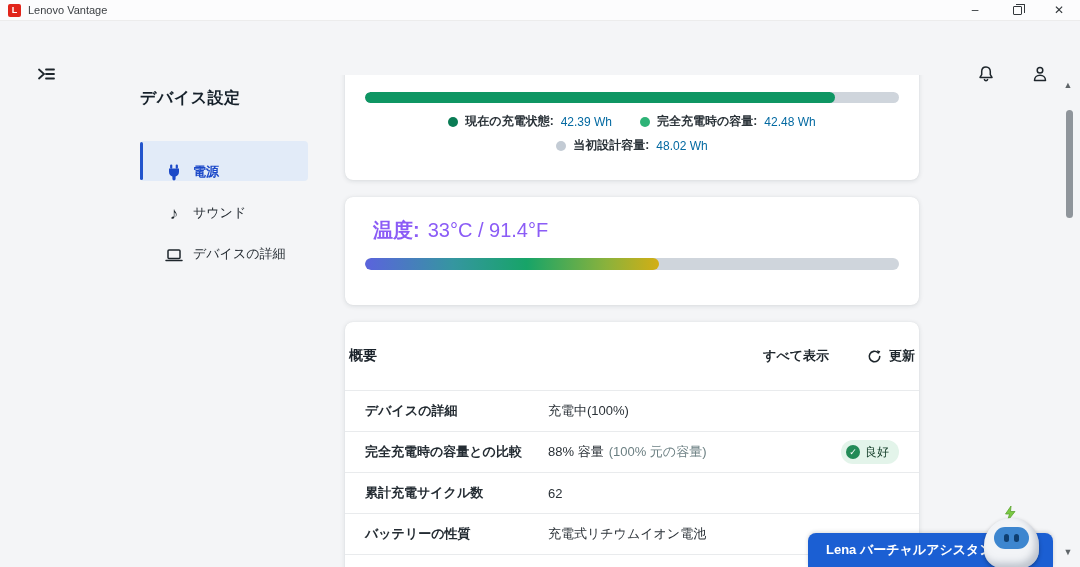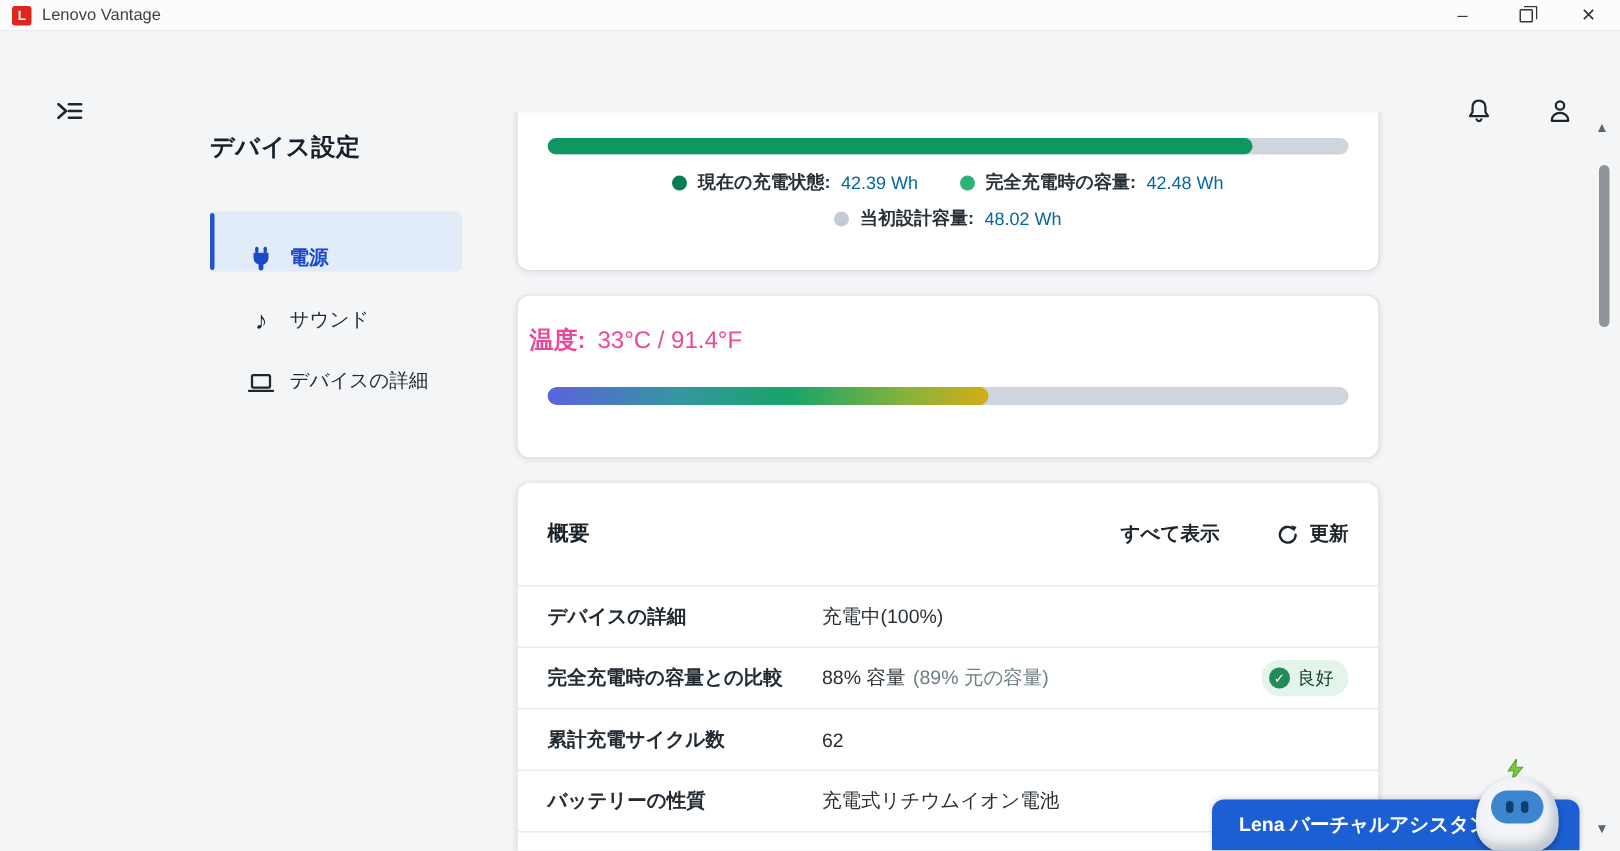--- a/index.html
+++ b/index.html
@@ -81,30 +81,30 @@
   .bar-fill { height:100%; border-radius:6px; }
   .legend-line { position:absolute; left:0; width:100%; display:flex; justify-content:center; gap:28px; }
   .legend-line1 { top:100px; }
   .legend-line2 { top:124px; }
   .legend-item { display:flex; align-items:center; gap:7px; font-size:12px; }
   .legend-dot { width:10px; height:10px; border-radius:50%; flex:0 0 auto; }
   .legend-label { font-weight:700; color:#2a3238; }
   .legend-value { color:#0369a1; }
 
   
-  .temp-title { position:absolute; left:8px; top:20px; font-size:16px; color:#ec4899; }
+  .temp-title { position:absolute; left:28px; top:20px; font-size:20px; color:#8b5cf6; }
   .temp-title .t-label { font-weight:700; margin-right:8px; }
   .temp-track { top:61px; height:12px; }
   .temp-fill {
     height:100%; border-radius:6px;
     background:linear-gradient(90deg,#5b63dd 0%,#3596a0 30%,#17a468 55%,#8ab23c 82%,#d3ae14 100%);
   }
 
   
-  .ov-header { height:68px; display:flex; align-items:center; padding:0 20px; }
+  .ov-header { height:68px; display:flex; align-items:center; padding:0 4px; }
   .ov-title { font-size:14px; font-weight:700; color:#1a222a; flex:1; }
   .ov-action { font-size:13px; font-weight:700; color:#1e262c; display:flex; align-items:center; gap:7px; cursor:default; }
   .ov-showall { margin-right:38px; }
   .ov-rows { border-top:1px solid #e9ebed; }
   .ov-row {
     height:41px; display:flex; align-items:center; padding:0 20px;
     border-bottom:1px solid #e9ebed; font-size:13px;
   }
   .ov-row-label { width:183px; font-weight:700; color:#242c33; flex:0 0 auto; }
   .ov-row-value { color:#2a3137; }
@@ -271,21 +271,21 @@
       </div>
     </div>
     <div class="ov-rows">
       <div class="ov-row">
         <span class="ov-row-label">デバイスの詳細</span>
         <span class="ov-row-value">充電中(100%)</span>
       </div>
       <div class="ov-row">
         <span class="ov-row-label">完全充電時の容量との比較</span>
         <span class="ov-row-value">88% 容量</span>
-        <span class="ov-row-note">(89% 元の容量)</span>
+        <span class="ov-row-note">(100% 元の容量)</span>
         <span class="status-badge">
           <span class="badge-check">✓</span>
           <span class="badge-text">良好</span>
         </span>
       </div>
       <div class="ov-row">
         <span class="ov-row-label">累計充電サイクル数</span>
         <span class="ov-row-value">62</span>
       </div>
       <div class="ov-row">

